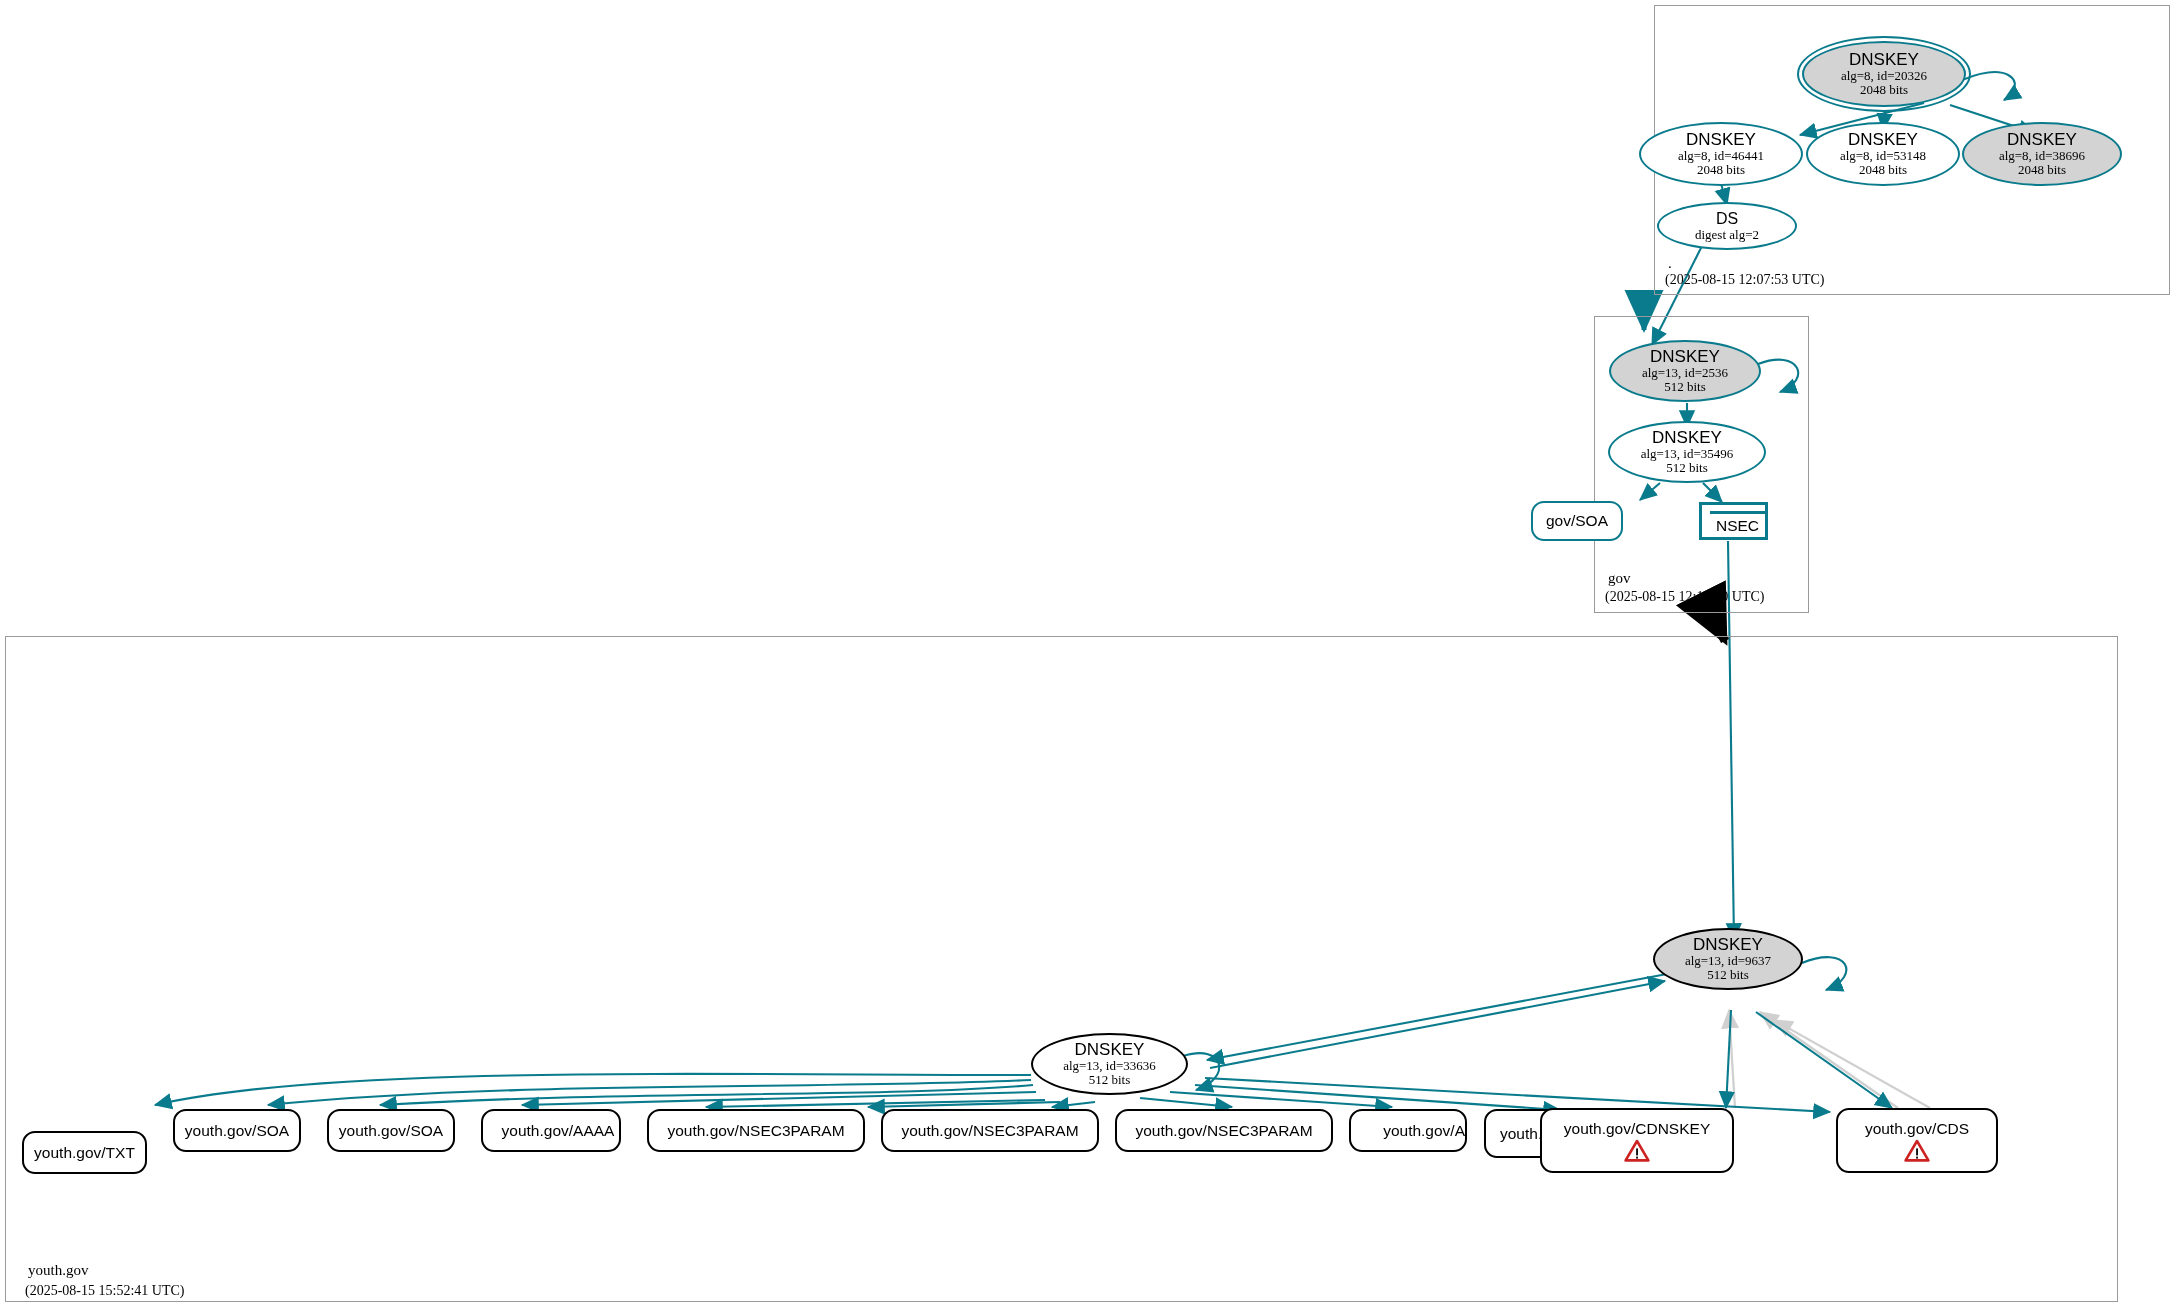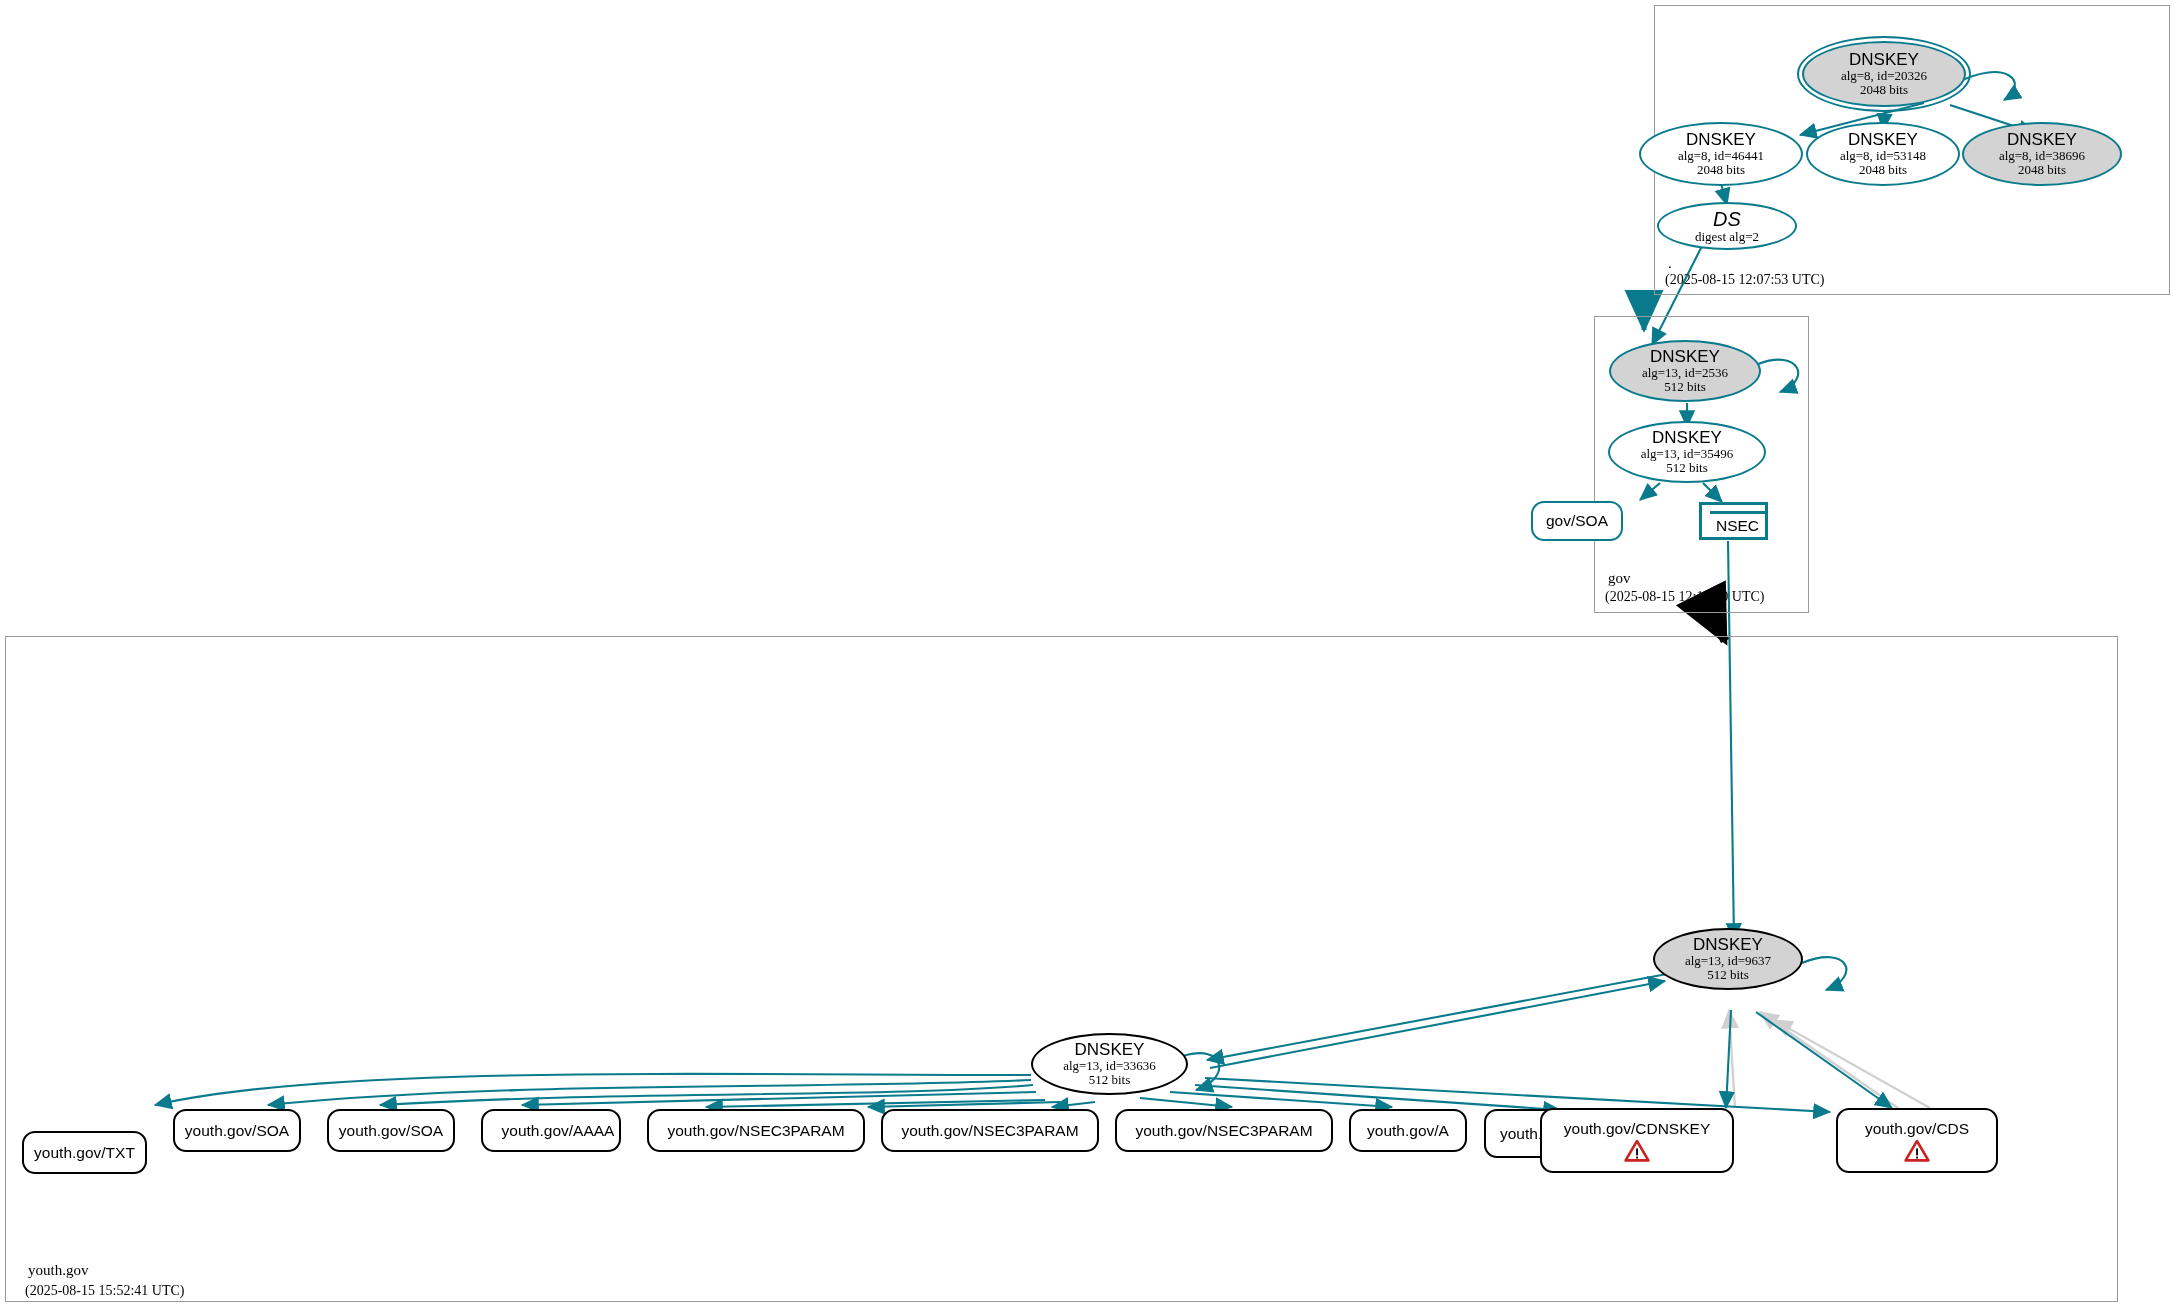--- a/index.html
+++ b/index.html
@@ -23,21 +23,21 @@
   .teal-stroke{border:2px solid #0a7b8c;}
   .black-stroke{border:2.2px solid #000;}
   .fill-grey{background:#d3d3d3;}
   .fill-white{background:#ffffff;}
   
   .double-ring{position:absolute;border:2px solid #0a7b8c;border-radius:50%;background:transparent;box-sizing:border-box;}
 
   
   .ds{position:absolute;display:flex;flex-direction:column;align-items:center;justify-content:center;
       border-radius:50%;box-sizing:border-box;text-align:center;line-height:1.1;}
-  .ds .t1{font-family:"Liberation Sans", sans-serif;font-size:20px;color:#000;font-style:italic;}
+  .ds .t1{font-family:"Liberation Sans", sans-serif;font-size:16px;color:#000;}
   .ds .t2{font-family:"Liberation Serif", serif;font-size:13px;color:#000;}
 
   
   .rrset{position:absolute;display:flex;flex-direction:column;align-items:center;justify-content:center;
          border-radius:13px;box-sizing:border-box;background:#fff;text-align:center;}
   .rrset .lbl{font-family:"Liberation Sans", sans-serif;font-size:15.5px;color:#000;white-space:nowrap;}
   .rrset.soa-teal{border:2px solid #0a7b8c;}
   .rrset.blk{border:2.2px solid #000;}
 
   
@@ -226,21 +226,21 @@
   </div>
   <div class="rrset blk" style="left:647px;top:1109px;width:218px;height:43px;">
     <div class="lbl">youth.gov/NSEC3PARAM</div>
   </div>
   <div class="rrset blk" style="left:881px;top:1109px;width:218px;height:43px;">
     <div class="lbl">youth.gov/NSEC3PARAM</div>
   </div>
   <div class="rrset blk" style="left:1115px;top:1109px;width:218px;height:43px;">
     <div class="lbl">youth.gov/NSEC3PARAM</div>
   </div>
-  <div class="rrset blk" style="left:1349px;top:1109px;width:118px;height:43px;">
+  <div class="rrset blk" style="left:1349px;top:1109px;width:118px;height:43px;align-items:flex-end;">
     <div class="lbl">youth.gov/A</div>
   </div>
   <div class="rrset blk" style="left:1484px;top:1109px;width:125px;height:49px;">
     <div class="lbl">youth.gov/NS</div>
   </div>
 
   <div class="rrset blk" style="left:1540px;top:1108px;width:194px;height:65px;">
     <div class="lbl">youth.gov/CDNSKEY</div>
     <svg class="warn" viewBox="0 0 26 23">
       <path d="M13,2 L24.4,21.4 L1.6,21.4 Z" fill="#ffffff" stroke="#cc2222" stroke-width="2.6" stroke-linejoin="round"></path>

